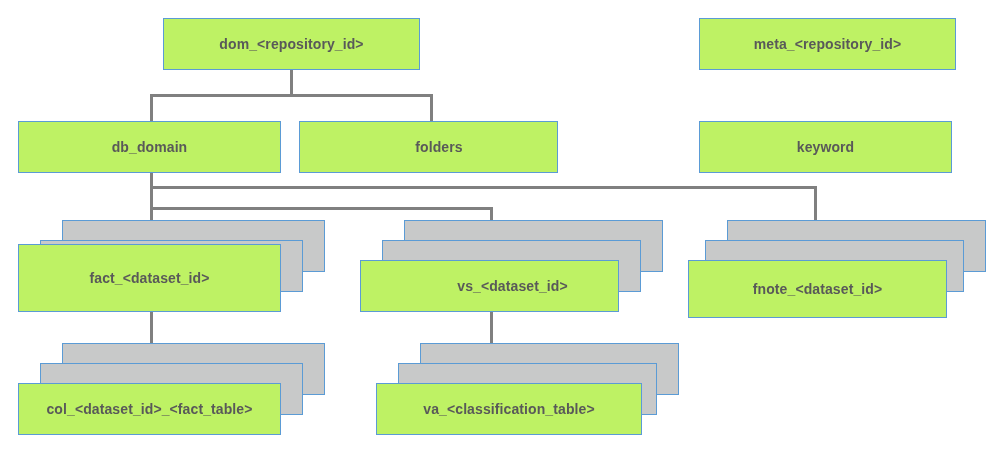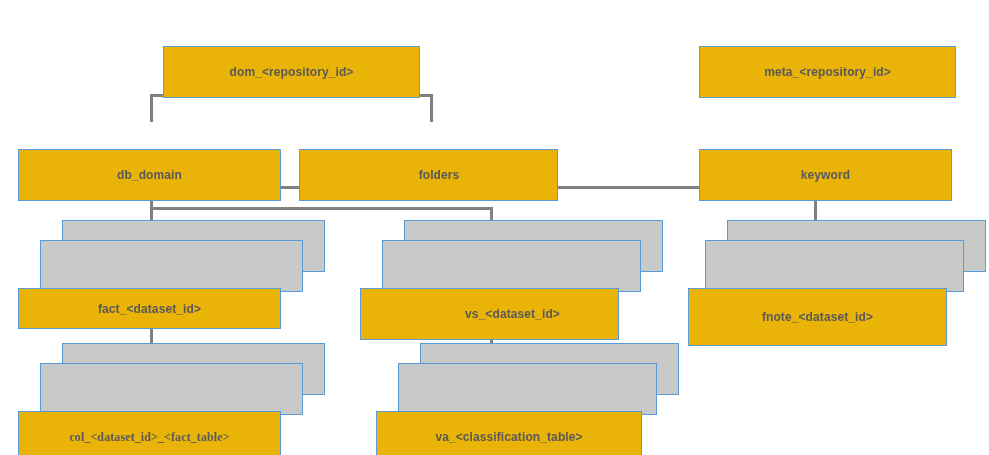--- a/index.html
+++ b/index.html
@@ -13,31 +13,30 @@
   #canvas {
     position: relative;
     width: 989px;
     height: 455px;
     background: #ffffff;
     overflow: hidden;
   }
   .node {
     position: absolute;
     box-sizing: border-box;
-    background: #eab308;
+    background: #bef264;
     border: 1px solid #5b9bd5;
     display: flex;
     align-items: center;
     justify-content: center;
     color: #595959;
-    font-size: 12px;
+    font-size: 14px;
     font-weight: bold;
     letter-spacing: 0.1px;
     white-space: nowrap;
-    margin-top: 28px;
   }
   .stack-layer {
     position: absolute;
     box-sizing: border-box;
     background: #c8c9c9;
     border: 1px solid #5b9bd5;
   }
   .connector {
     position: absolute;
     background: #808080;
@@ -63,34 +62,34 @@
     <div class="connector v" style="left: 490px; top: 290px; height: 105px;"></div>
     <div class="node" style="left: 163px; top: 18px; width: 257px; height: 52px;">dom_&lt;repository_id&gt;</div>
     <div class="node" style="left: 18px; top: 121px; width: 263px; height: 52px;">db_domain</div>
     <div class="node" style="left: 699px; top: 18px; width: 257px; height: 52px;">meta_&lt;repository_id&gt;</div>
     <div class="node" style="left: 299px; top: 121px; width: 259px; height: 52px; padding-left: 21px;">folders</div>
     <div class="node" style="left: 699px; top: 121px; width: 253px; height: 52px; text-align: right;">keyword</div>
     <div class="stack" style="left: 0px; top: 0px;">
       <div class="stack-layer" style="left: 62px; top: 220px; width: 263px; height: 52px;"></div>
       <div class="stack-layer" style="left: 40px; top: 240px; width: 263px; height: 52px;"></div>
     </div>
-    <div class="node" style="left: 18px; top: 260px; width: 263px; height: 41px;">fact_&lt;dataset_id&gt;</div>
+    <div class="node" style="left: 18px; top: 244px; width: 263px; height: 68px;">fact_&lt;dataset_id&gt;</div>
     <div class="stack" style="left: 0px; top: 0px;">
       <div class="stack-layer" style="left: 404px; top: 220px; width: 259px; height: 52px;"></div>
       <div class="stack-layer" style="left: 382px; top: 240px; width: 259px; height: 52px;"></div>
     </div>
     <div class="node" style="left: 360px; top: 260px; width: 259px; height: 52px; padding-left: 46px;">vs_&lt;dataset_id&gt;</div>
     <div class="stack" style="left: 0px; top: 0px;">
       <div class="stack-layer" style="left: 727px; top: 220px; width: 259px; height: 52px;"></div>
       <div class="stack-layer" style="left: 705px; top: 240px; width: 259px; height: 52px;"></div>
     </div>
     <div class="node" style="left: 688px; top: 260px; width: 259px; height: 58px;">fnote_&lt;dataset_id&gt;</div>
     <div class="stack" style="left: 0px; top: 0px;">
       <div class="stack-layer" style="left: 62px; top: 343px; width: 263px; height: 52px;"></div>
       <div class="stack-layer" style="left: 40px; top: 363px; width: 263px; height: 52px;"></div>
     </div>
-    <div class="node" style="left: 18px; top: 383px; width: 263px; height: 52px; font-family: Liberation Serif, serif;">col_&lt;dataset_id&gt;_&lt;fact_table&gt;</div>
+    <div class="node" style="left: 18px; top: 383px; width: 263px; height: 52px;">col_&lt;dataset_id&gt;_&lt;fact_table&gt;</div>
     <div class="stack" style="left: 0px; top: 0px;">
       <div class="stack-layer" style="left: 420px; top: 343px; width: 259px; height: 52px;"></div>
       <div class="stack-layer" style="left: 398px; top: 363px; width: 259px; height: 52px;"></div>
     </div>
     <div class="node" style="left: 376px; top: 383px; width: 266px; height: 52px;">va_&lt;classification_table&gt;</div>
   </div>
 
 </body></html>

